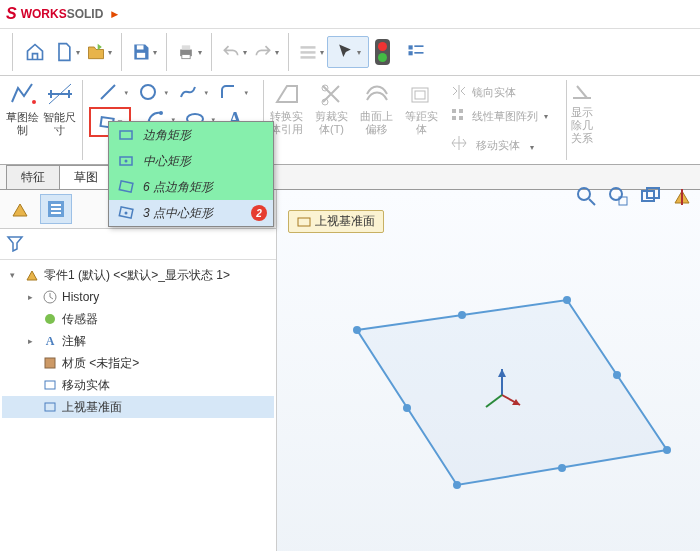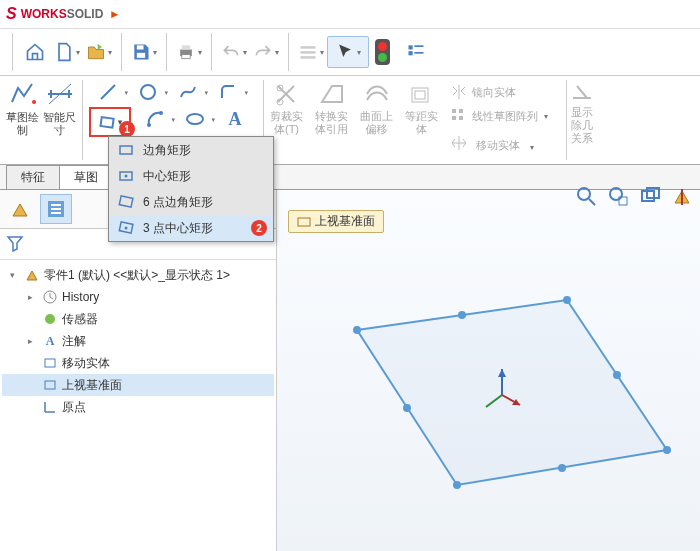--- a/index.html
+++ b/index.html
@@ -32,21 +32,21 @@
 .sidepanel{width:276px;border-right:1px solid #ccc;display:flex;flex-direction:column;overflow:hidden;}
 .side-iconbar{height:34px;display:flex;align-items:center;gap:4px;padding:2px 4px;border-bottom:1px solid #ccc;background:#fafafa;}
 .side-iconbar .sideico{width:30px;height:28px;display:flex;align-items:center;justify-content:center;border:1px solid transparent;}
 .side-iconbar .sideico.active{background:#d6e7f7;border-color:#9cc0e6;}
 .tree{padding:4px 2px;overflow:auto;}
 .tree-row{display:flex;align-items:center;gap:4px;padding:2px 2px 2px 8px;height:18px;}
 .tree-row span.exp{width:10px;color:#777;font-size:9px;}
 .tree-row.sel{background:#d6e7f7;}
 .treeico{width:16px;height:16px;display:flex;align-items:center;justify-content:center;}
 .view{flex:1;position:relative;background:linear-gradient(#fafcff,#eef3f8);}
-.menu{position:absolute;left:108px;top:136px;width:164px;background:#e5e5e5;border:1px solid #888;box-shadow:2px 2px 5px rgba(0,0,0,0.25);z-index:20;}
+.menu{position:absolute;left:108px;top:121px;width:164px;background:#86efac;border:1px solid #888;box-shadow:2px 2px 5px rgba(0,0,0,0.25);z-index:20;font-style:italic;}
 .menu-row{display:flex;align-items:center;height:26px;padding:0 8px;gap:8px;}
 .menu-row.hover{background:#d6e7f7;}
 .filterrow{height:26px;display:flex;align-items:center;padding:2px 6px;border-bottom:1px solid #ddd;}
 .breadcrumb-pill{position:absolute;left:288px;top:210px;display:flex;align-items:center;gap:4px;background:#fbf3d2;border:1px solid #c7b063;border-radius:2px;padding:2px 8px;z-index:5;}
 .viewtoolbar{position:absolute;right:4px;top:182px;display:flex;gap:4px;align-items:center;z-index:5;}
 .viewtoolbar .vtb{width:28px;height:28px;display:flex;align-items:center;justify-content:center;}
 .traffic{display:flex;flex-direction:column;gap:2px;align-items:center;background:#555;border-radius:4px;padding:3px 3px;}
 .traffic .lamp{width:9px;height:9px;border-radius:50%;}
 svg.plane{position:absolute;}
 .little-caret{font-size:8px;color:#777;margin-left:2px;}
@@ -243,33 +243,33 @@
       <div class="toolcell">
           <svg width="20" height="20">
             <circle cx="10" cy="10" r="3" fill="#4b7fbf"></circle>
           </svg>
         </div>
     </div>
   </div>
   <div class="ribbon-sep"></div>
   <div class="ribbon-group dis">
     <svg width="30" height="30">
+        <path d="M5 22l10-16h10v16z" fill="none" stroke="#bbb" stroke-width="2"></path>
+      </svg>
+    <div class="rg-label dis" style="white-space:pre">转换实
+体引用</div>
+  </div>
+  <div class="ribbon-group dis">
+    <svg width="30" height="30">
         <path d="M6 6l16 16M6 22L22 6" stroke="#bbb" stroke-width="2"></path>
         <circle cx="8" cy="8" r="3" fill="none" stroke="#bbb"></circle>
         <circle cx="8" cy="22" r="3" fill="none" stroke="#bbb"></circle>
       </svg>
     <div class="rg-label dis" style="white-space:pre">剪裁实
 体(T)</div>
-  </div>
-  <div class="ribbon-group dis">
-    <svg width="30" height="30">
-        <path d="M5 22l10-16h10v16z" fill="none" stroke="#bbb" stroke-width="2"></path>
-      </svg>
-    <div class="rg-label dis" style="white-space:pre">转换实
-体引用</div>
   </div>
   <div class="ribbon-group dis">
     <svg width="30" height="30">
         <path d="M5 20c5-10 15-10 20 0" fill="none" stroke="#bbb" stroke-width="2"></path>
         <path d="M5 14c5-10 15-10 20 0" fill="none" stroke="#bbb" stroke-width="2"></path>
       </svg>
     <div class="rg-label dis" style="white-space:pre">曲面上
 偏移</div>
   </div>
   <div class="ribbon-group dis">
@@ -408,42 +408,42 @@
         <span class="exp">▸</span>
           <span class="treeico">
             <span style="color:#4b7fbf;font-family:serif;font-weight:bold">A</span>
           </span>
         <span>注解</span>
       </div>
       <div class="tree-row" style="padding-left:26px">
         <span class="exp"></span>
           <span class="treeico">
             <svg width="14" height="14">
+              <rect x="2" y="2" width="10" height="10" fill="#c96" stroke="#864"></rect>
+            </svg>
+          </span>
+        <span>材质 &lt;未指定&gt;</span>
+      </div>
+      <div class="tree-row" style="padding-left:26px">
+        <span class="exp"></span>
+          <span class="treeico">
+            <svg width="14" height="14">
               <rect x="2" y="3" width="10" height="8" fill="none" stroke="#4b7fbf"></rect>
             </svg>
           </span>
         <span>移动实体</span>
       </div>
       <div class="tree-row sel" style="padding-left:26px">
         <span class="exp"></span>
           <span class="treeico">
             <svg width="14" height="14">
               <rect x="2" y="3" width="10" height="8" fill="none" stroke="#4b7fbf"></rect>
             </svg>
           </span>
         <span>上视基准面</span>
-      </div>
-      <div class="tree-row" style="padding-left:26px">
-        <span class="exp"></span>
-          <span class="treeico">
-            <svg width="14" height="14">
-              <path d="M2 12h10M2 12V2" stroke="#4b7fbf" stroke-width="1.5"></path>
-            </svg>
-          </span>
-        <span>原点</span>
       </div>
     </div>
   </div>
 
   <div class="view">
 
     <svg class="plane" width="420" height="360" style="left:10px;top:10px">
       <polygon points="70,130 280,100 380,250 170,285" fill="rgba(120,170,220,0.08)" stroke="#5a9bd5" stroke-width="2"></polygon>
       <circle cx="70" cy="130" r="4" fill="#5a9bd5"></circle>
       <circle cx="280" cy="100" r="4" fill="#5a9bd5"></circle>

